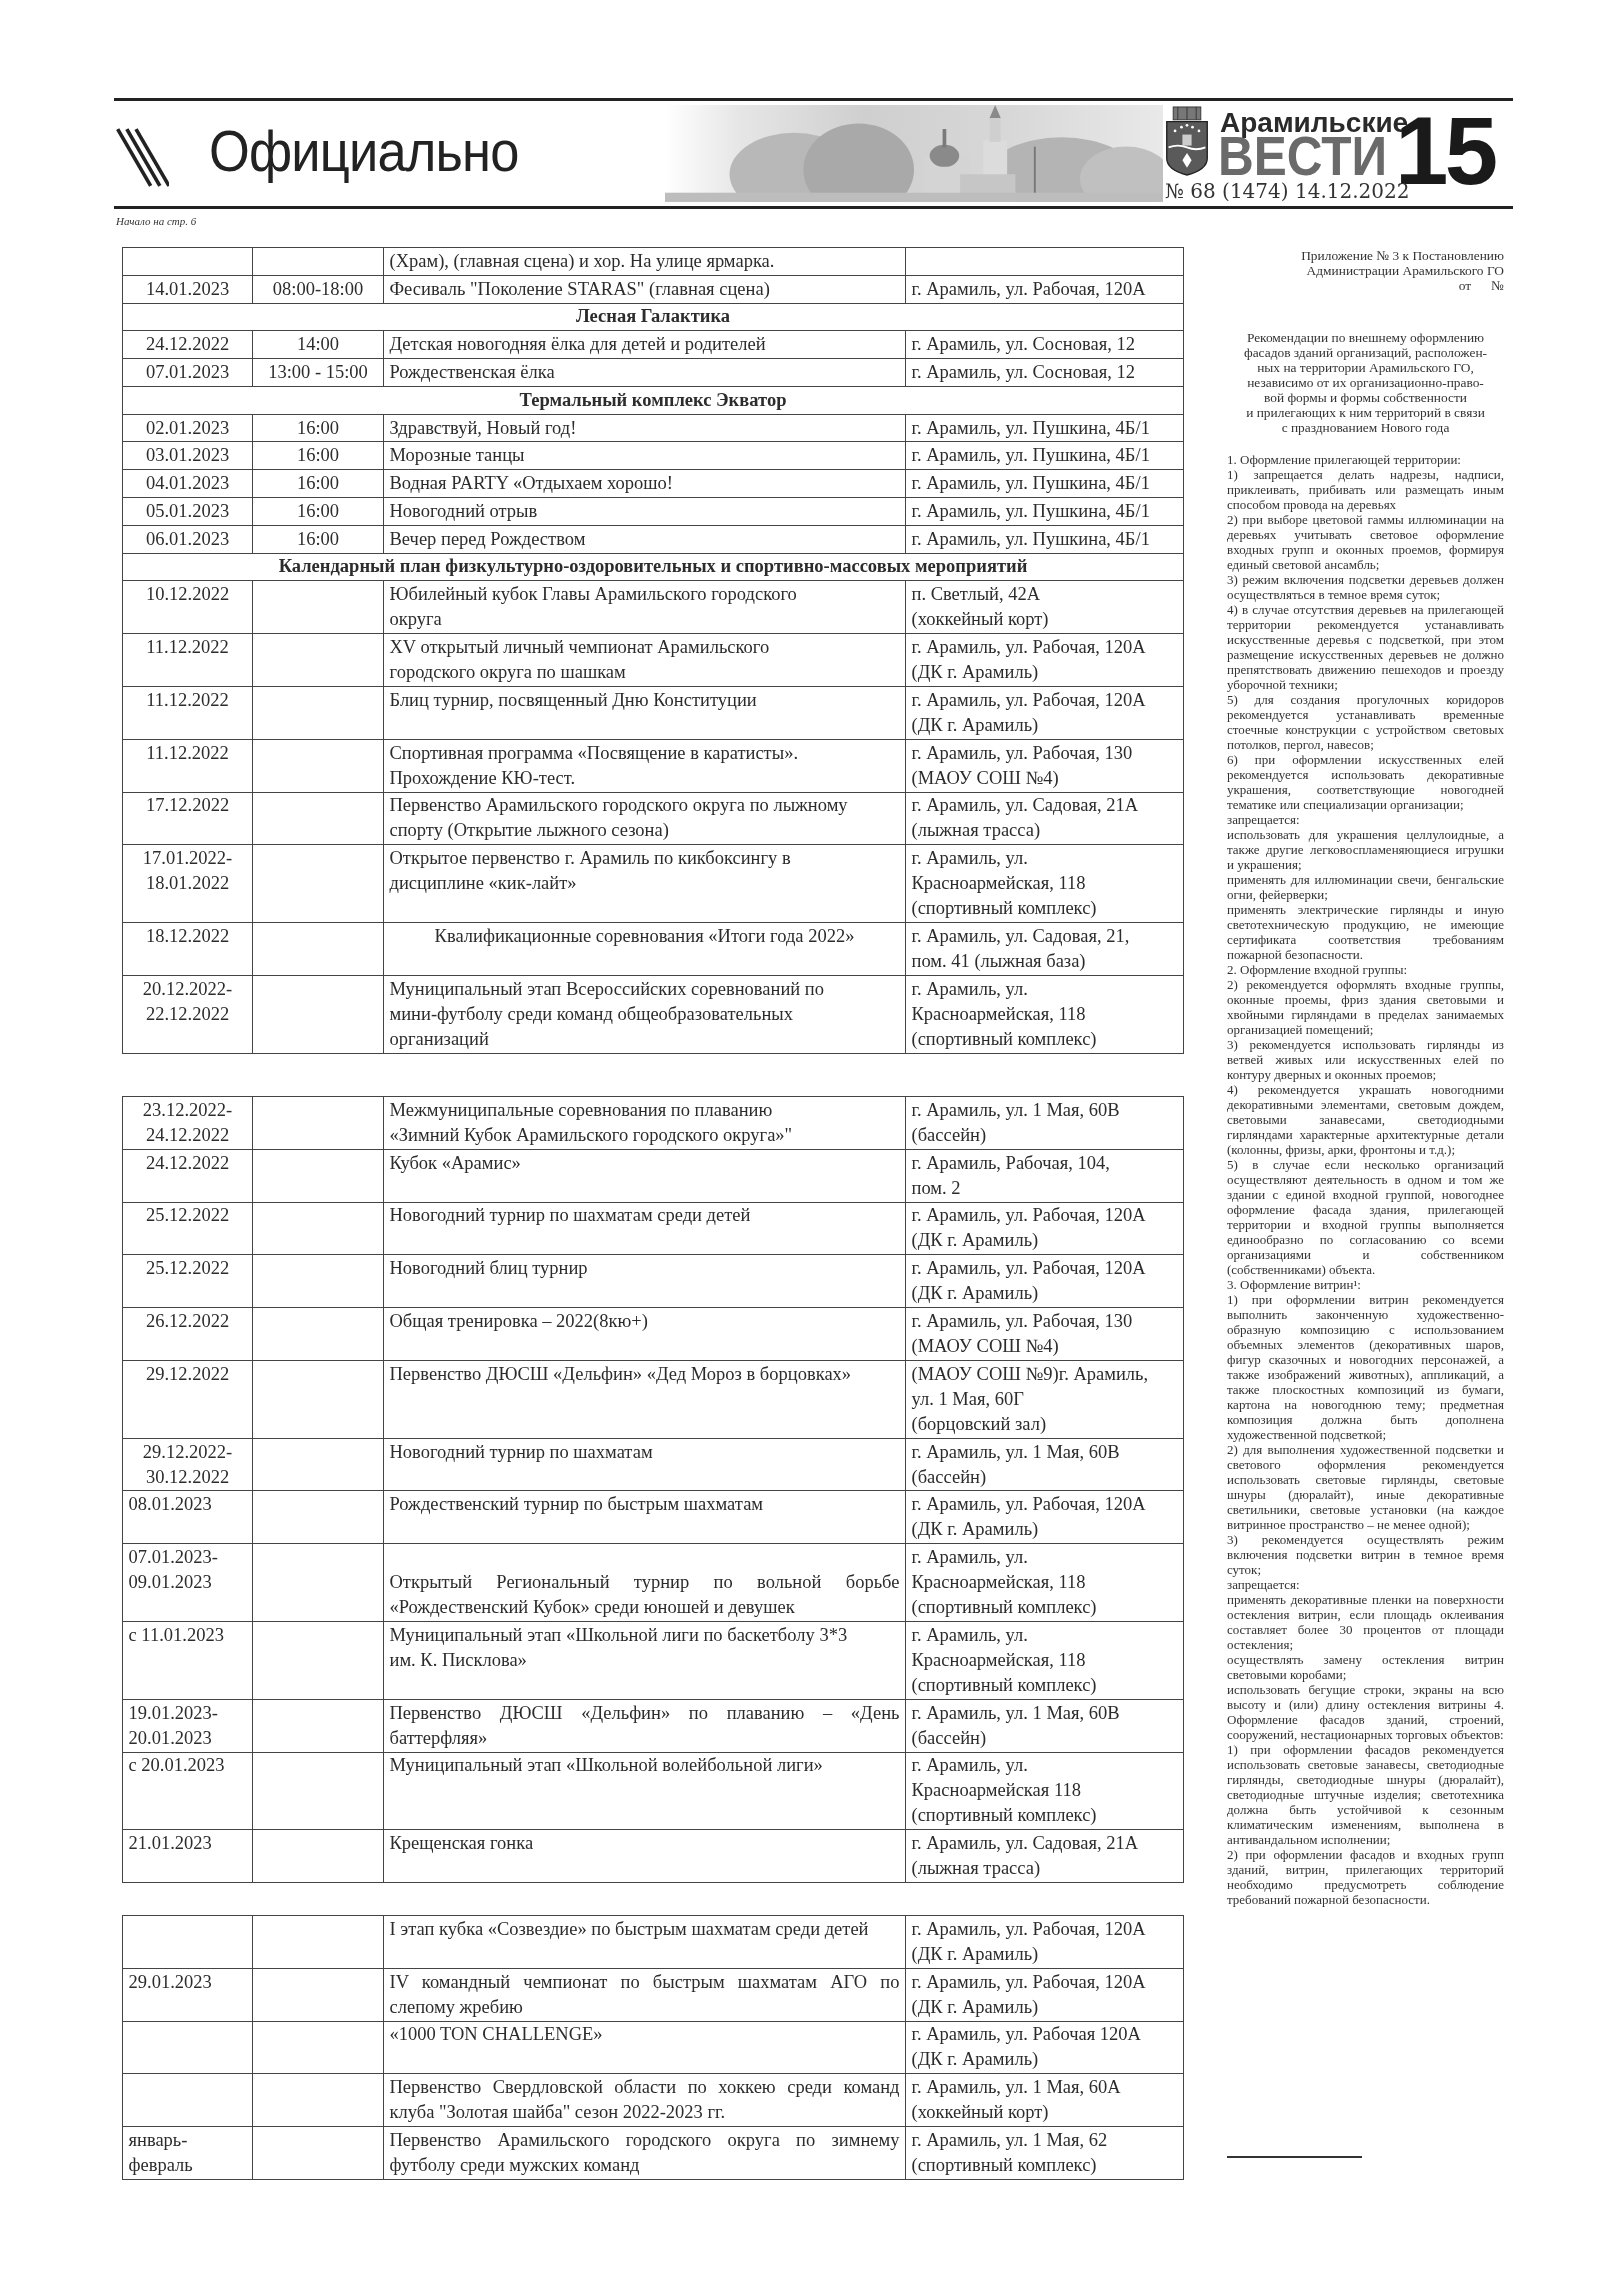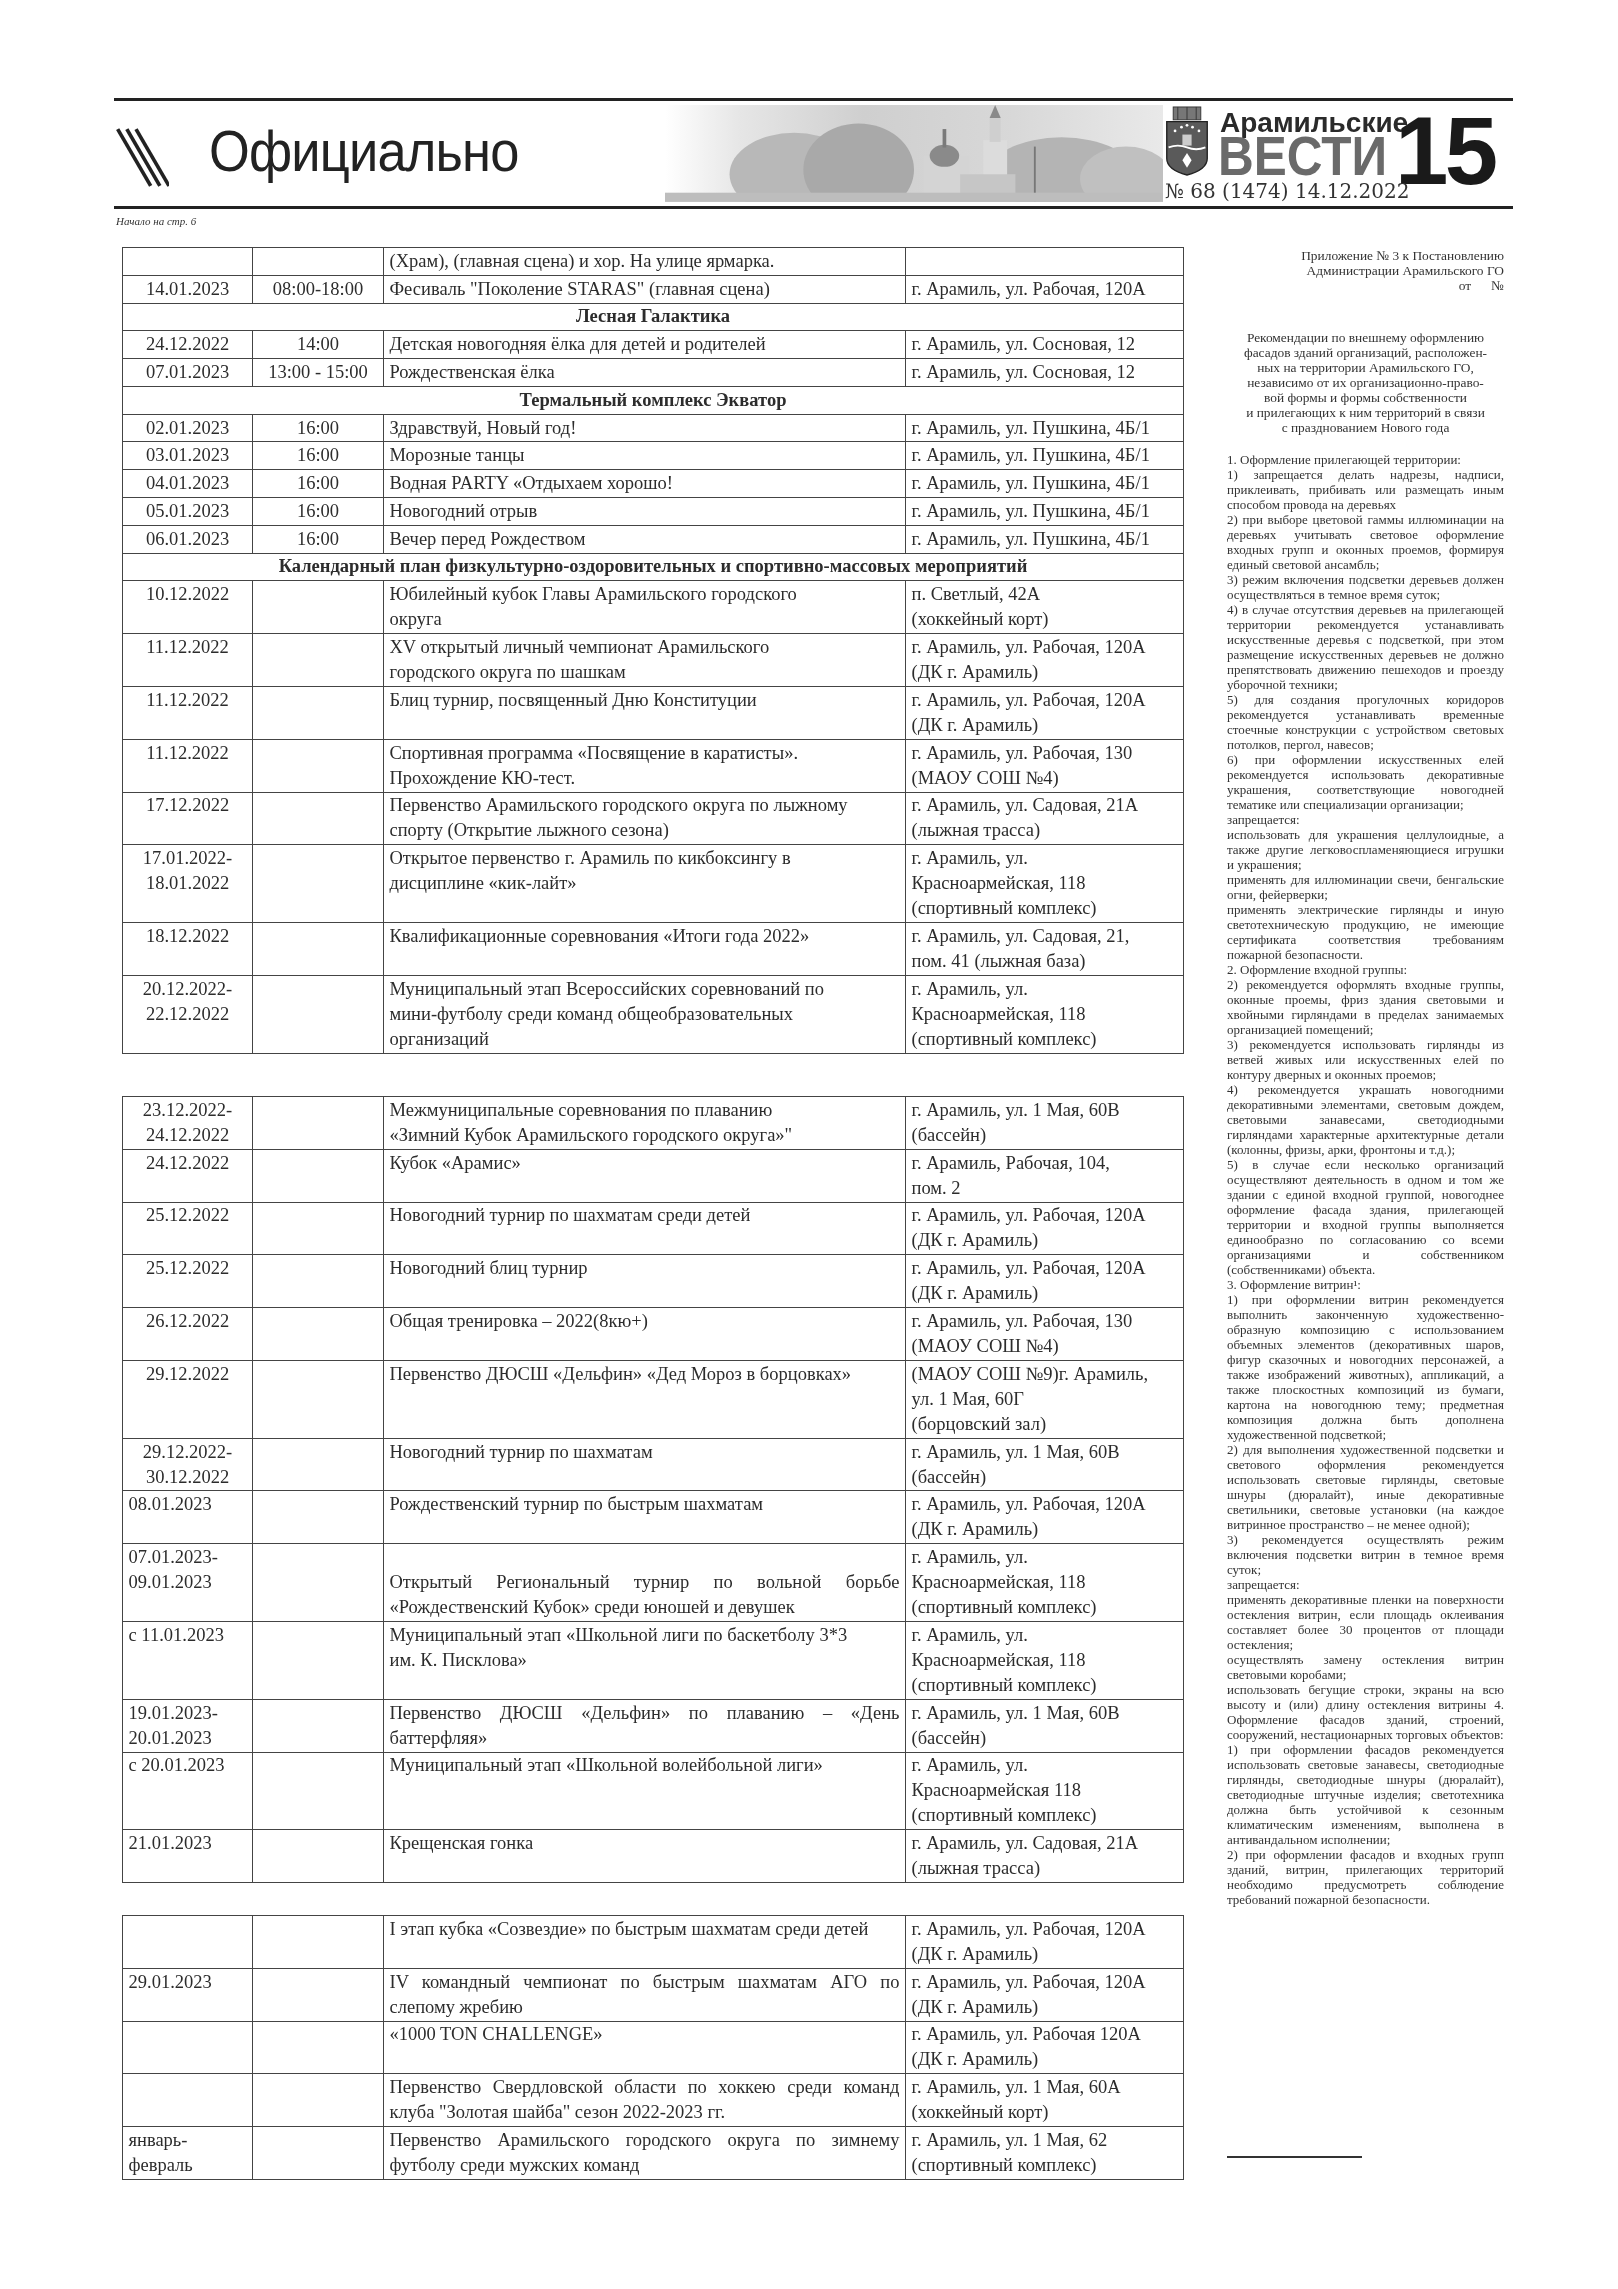--- a/index.html
+++ b/index.html
@@ -217,21 +217,21 @@
         <td class="time" style="white-space: pre-line;"></td>
         <td style="white-space: pre-line;">Открытое первенство г. Арамиль по кикбоксингу в
 дисциплине «кик-лайт»</td>
         <td style="white-space: pre-line;">г. Арамиль, ул.
 Красноармейская, 118
 (спортивный комплекс)</td>
       </tr>
       <tr>
         <td class="date" style="white-space: pre-line;">18.12.2022</td>
         <td class="time" style="white-space: pre-line;"></td>
-        <td style="white-space: pre-line;">Квалификационные соревнования «Итоги года 2022»</td>
+        <td style="white-space: pre-line; text-align: center;">Квалификационные соревнования «Итоги года 2022»</td>
         <td style="white-space: pre-line;">г. Арамиль, ул. Садовая, 21,
 пом. 41 (лыжная база)</td>
       </tr>
       <tr>
         <td class="date" style="white-space: pre-line;">20.12.2022-
 22.12.2022</td>
         <td class="time" style="white-space: pre-line;"></td>
         <td style="white-space: pre-line;">Муниципальный этап Всероссийских соревнований по
 мини-футболу среди команд общеобразовательных
 организаций</td>

